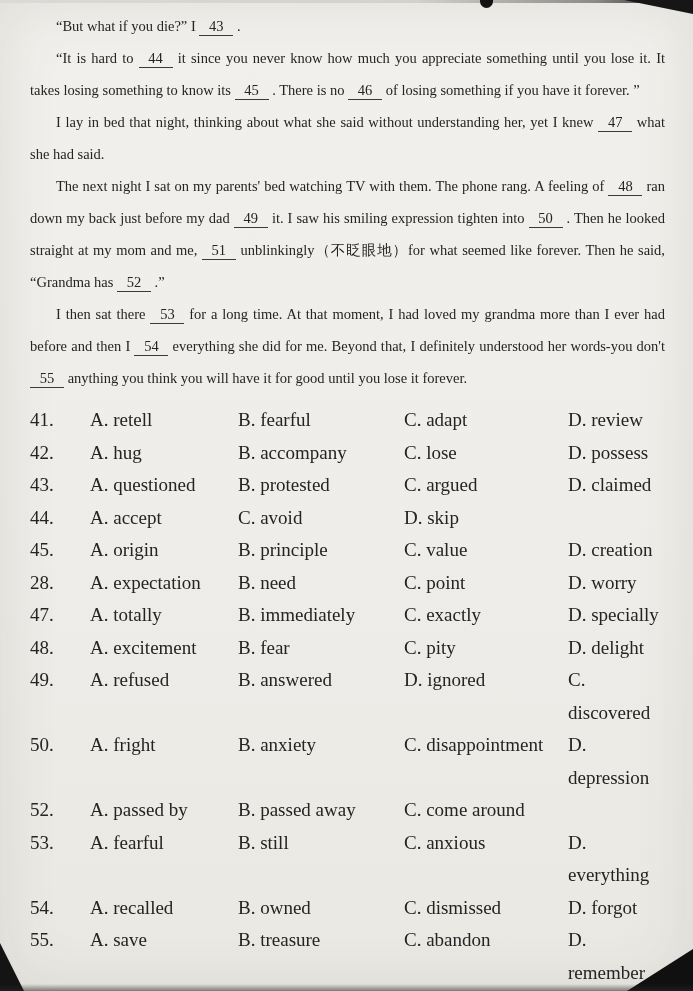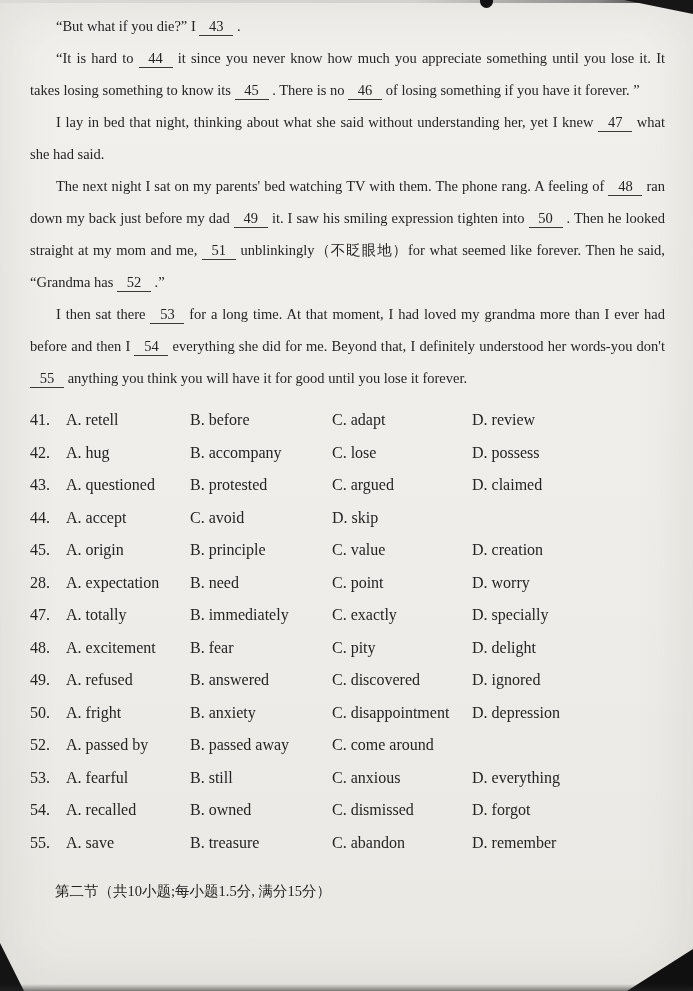--- a/index.html
+++ b/index.html
@@ -28,22 +28,23 @@
     min-width:16px;
     padding:0 9px;
     text-align:center;
     border-bottom:1.2px solid #3a3a3a;
     line-height:1.15;
   }
   .options{margin-top:10px;}
   .opt-row{
     display:grid;
     grid-template-columns:36px 124px 142px 140px 1fr;
-    font-size:16px;
+    font-size:19px;
     line-height:32.5px;
+    gap:24px;
   }
   .section-note{
     margin-top:17px;
     margin-left:25px;
     font-size:14.5px;
     line-height:30px;
     white-space:nowrap;
   }
   
   .edge-top{
@@ -83,21 +84,21 @@
         <p class="para"><span>“But what if you die?” I </span><span class="blank">43</span><span> .</span></p>
         <p class="para"><span>“It is hard to </span><span class="blank">44</span><span> it since you never know how much you appreciate something until you lose it. It takes losing something to know its </span><span class="blank">45</span><span> . There is no </span><span class="blank">46</span><span> of losing something if you have it forever. ”</span></p>
         <p class="para"><span>I lay in bed that night, thinking about what she said without understanding her, yet I knew </span><span class="blank">47</span><span> what she had said.</span></p>
         <p class="para"><span>The next night I sat on my parents' bed watching TV with them. The phone rang. A feeling of </span><span class="blank">48</span><span> ran down my back just before my dad </span><span class="blank">49</span><span> it. I saw his smiling expression tighten into </span><span class="blank">50</span><span> . Then he looked straight at my mom and me, </span><span class="blank">51</span><span> unblinkingly（不眨眼地）for what seemed like forever. Then he said, “Grandma has </span><span class="blank">52</span><span> .”</span></p>
         <p class="para"><span>I then sat there </span><span class="blank">53</span><span> for a long time. At that moment, I had loved my grandma more than I ever had before and then I </span><span class="blank">54</span><span> everything she did for me. Beyond that, I definitely understood her words-you don't </span><span class="blank">55</span><span> anything you think you will have it for good until you lose it forever.</span></p>
       </div>
     <div class="options">
         <div class="opt-row">
           <span>41.</span>
           <span>A. retell</span>
-          <span>B. before</span>
+          <span>B. fearful</span>
           <span>C. adapt</span>
           <span>D. review</span>
         </div>
         <div class="opt-row">
           <span>42.</span>
           <span>A. hug</span>
           <span>B. accompany</span>
           <span>C. lose</span>
           <span>D. possess</span>
         </div>
@@ -139,22 +140,22 @@
           <span>48.</span>
           <span>A. excitement</span>
           <span>B. fear</span>
           <span>C. pity</span>
           <span>D. delight</span>
         </div>
         <div class="opt-row">
           <span>49.</span>
           <span>A. refused</span>
           <span>B. answered</span>
+          <span>D. ignored</span>
           <span>C. discovered</span>
-          <span>D. ignored</span>
         </div>
         <div class="opt-row">
           <span>50.</span>
           <span>A. fright</span>
           <span>B. anxiety</span>
           <span>C. disappointment</span>
           <span>D. depression</span>
         </div>
         <div class="opt-row">
           <span>52.</span>

